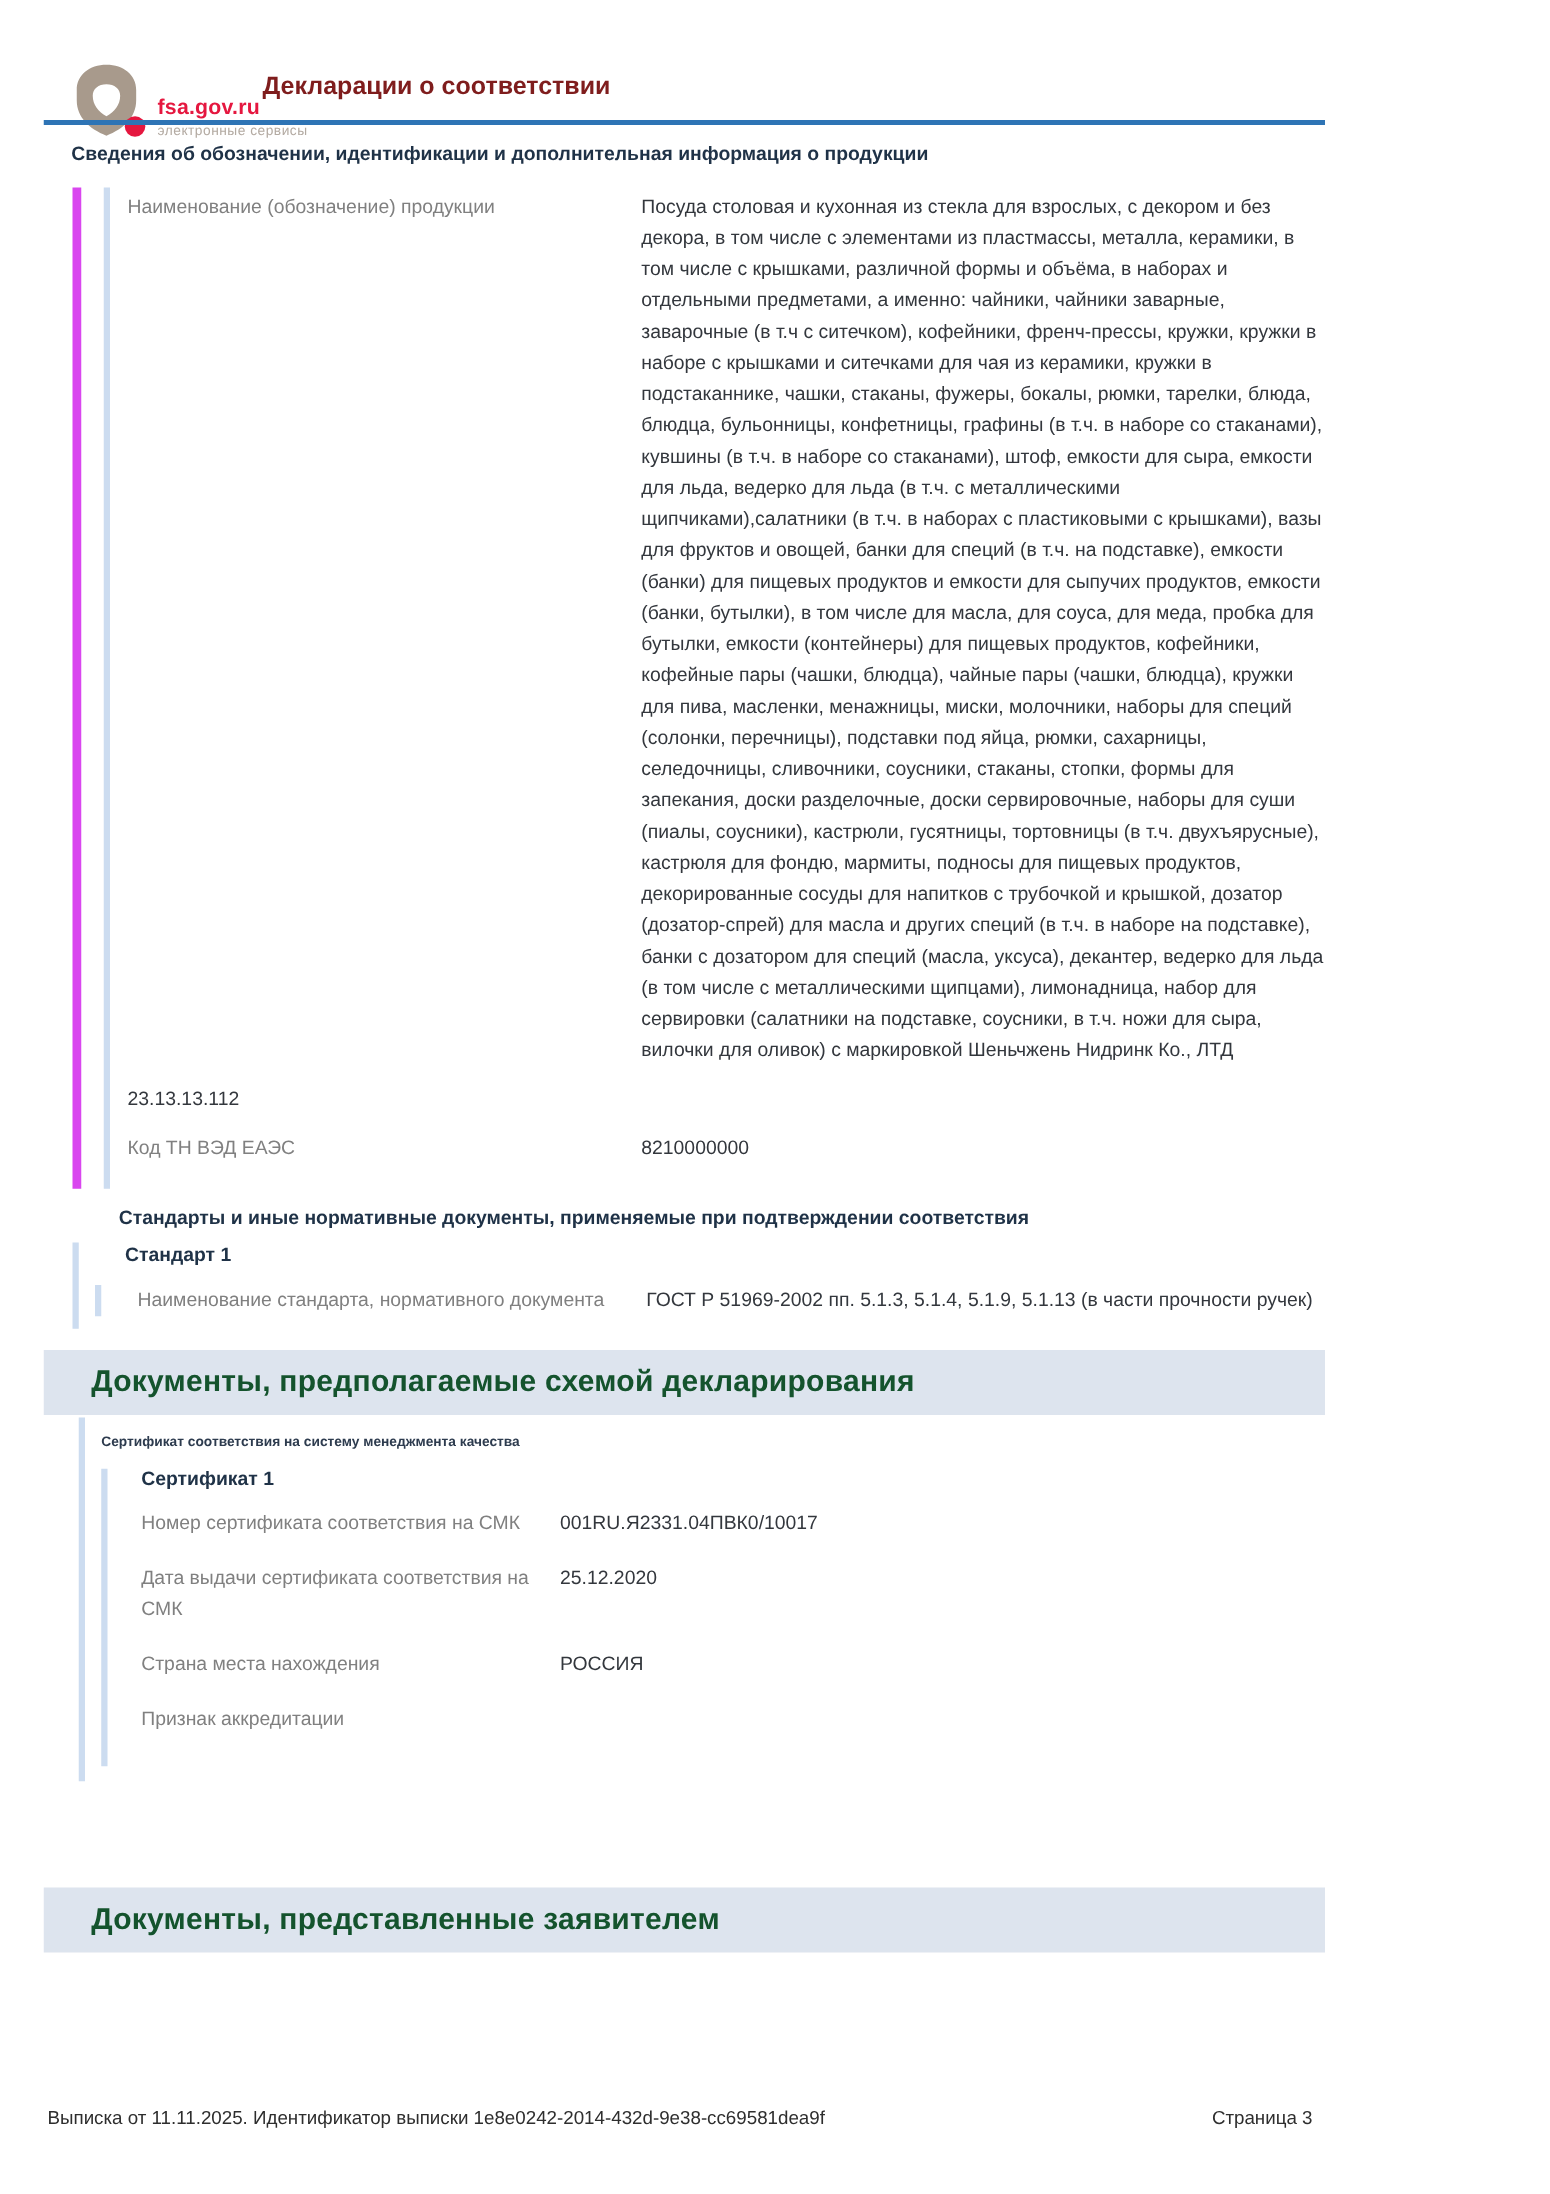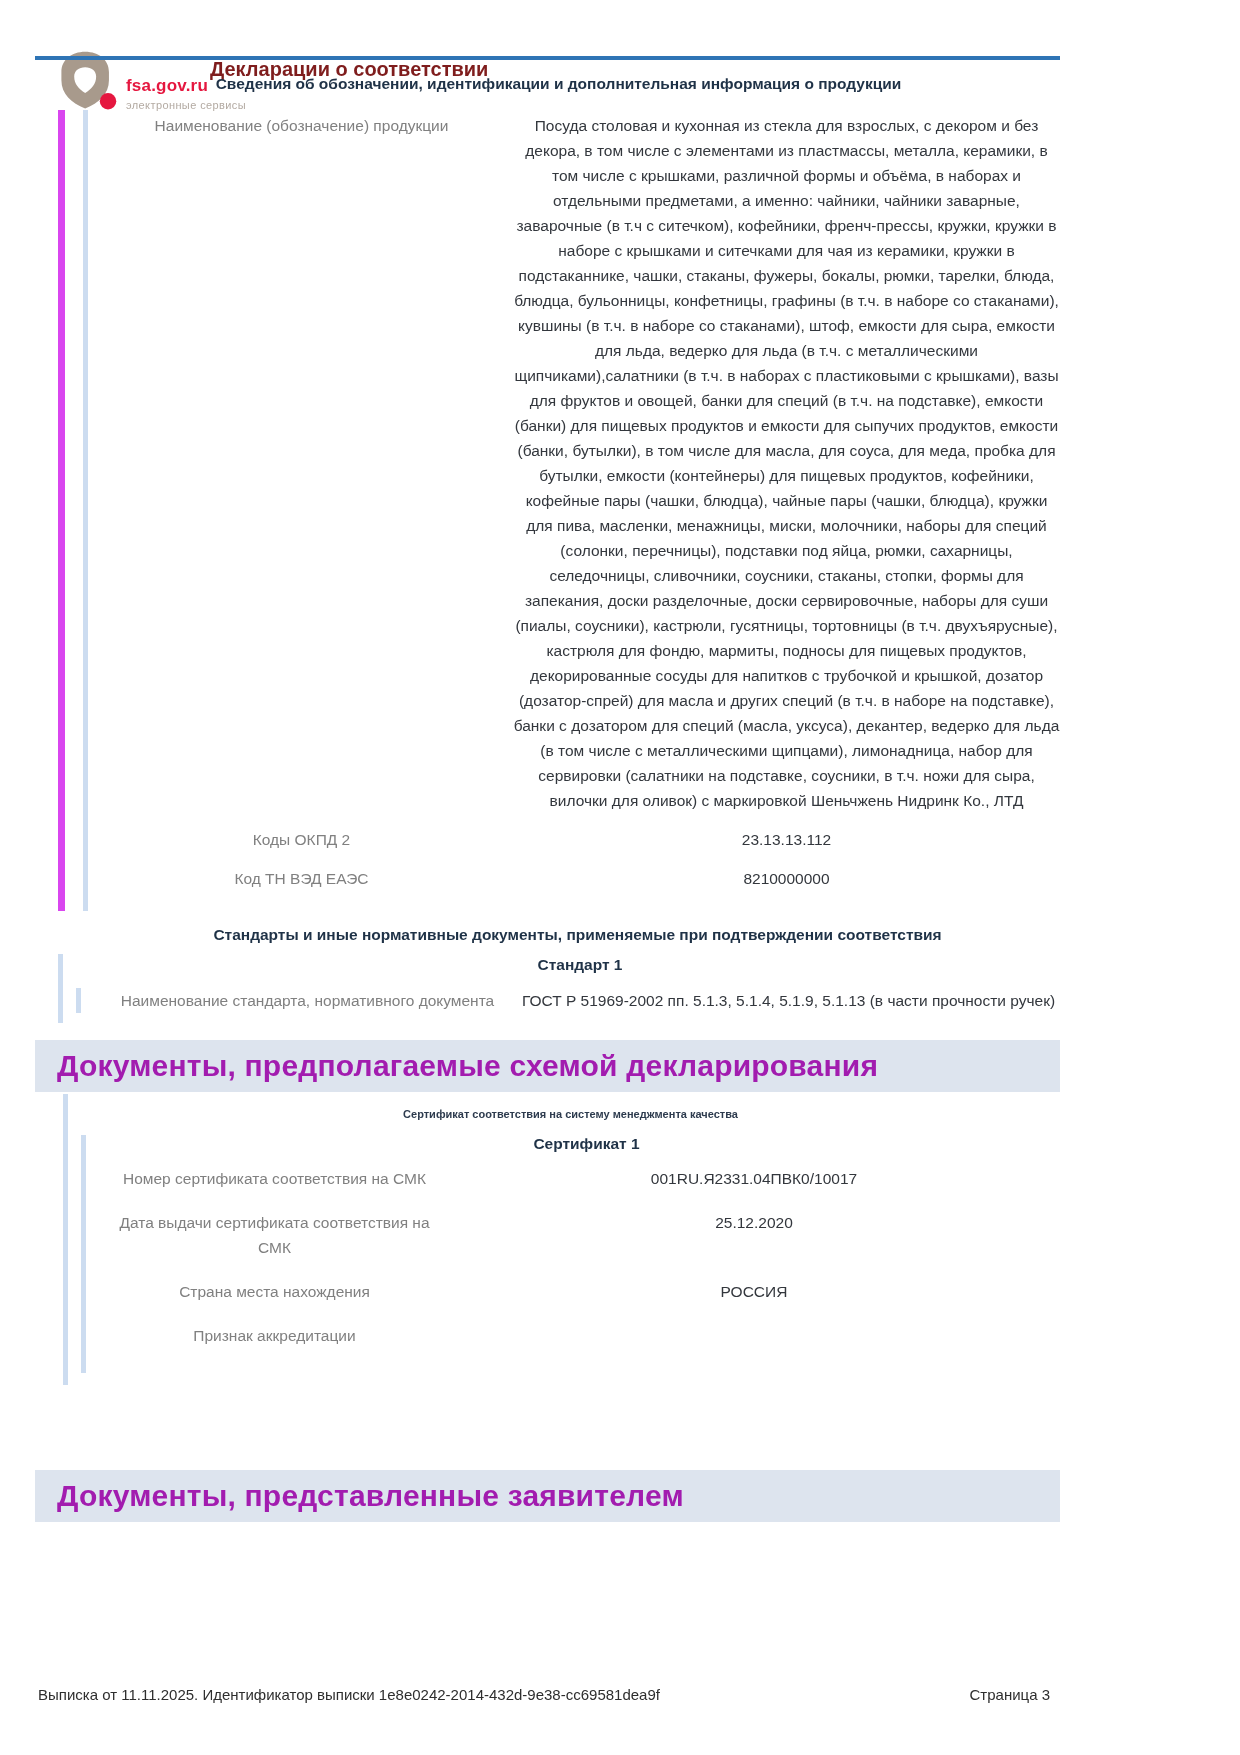--- a/index.html
+++ b/index.html
@@ -9,21 +9,21 @@
 
   
   .logo { position:absolute; top:50px; left:55px; display:flex; align-items:flex-end; gap:7px; }
   .logo-glyph { display:block; }
   .logo-text { display:flex; flex-direction:column; padding-bottom:3px; }
   .logo-site { color:#e5173f; font-size:17px; font-weight:bold; letter-spacing:0.2px; }
   .logo-tagline { color:#b3aaa2; font-size:11px; margin-top:3px; letter-spacing:0.4px; }
   .doc-title { position:absolute; top:58px; left:210px; font-size:20px; font-weight:bold; color:#7f1d1d; }
 
   
-  .content { position:relative; margin-left:35px; width:1025px; padding-top:56px;text-align:center; }
+  .content { position:relative; margin-left:35px; width:1025px; padding-top:96px; }
   .divider { width:100%; height:4px; background:#2e74b5; }
 
   .sec-heading { margin:15px 0 0 22px; font-size:15.5px; font-weight:bold; color:#1f3247; }
   .sec-heading.indent { margin-left:60px; }
 
   .bar-block { margin-left:23px; border-left:7px solid #d946ef; padding-left:18px; margin-top:17px; }
   .bar-inner { border-left:5px solid #ccdcf0; padding-left:14px; padding-top:3px; padding-bottom:20px; }
 
   .row { display:grid; grid-template-columns:399px 1fr; column-gap:12px; margin-bottom:14px; font-size:15.5px; line-height:25px; }
   .row:last-child { margin-bottom:0; }
@@ -31,21 +31,21 @@
   .row .value { color:#33373d; }
 
   
   .std-block { margin-left:23px; border-left:5px solid #ccdcf0; padding:2px 0 10px 13px; margin-top:10px; }
   .sub-title { margin-left:24px; font-size:15.5px; font-weight:bold; color:#1f3247; }
   .std-row-wrap { border-left:5px solid #ccdcf0; padding-left:29px; margin-top:14px; }
   .std-row-wrap .row { grid-template-columns:395px 1fr; }
 
   
   .banner { width:100%; height:52px; background:#dde4ee; display:flex; align-items:center; margin-top:17px; }
-  .banner span { margin-left:22px; font-size:30px; font-weight:bold; color:#a21caf; letter-spacing:0.2px; }
+  .banner span { margin-left:38px; font-size:24px; font-weight:bold; color:#14532d; letter-spacing:0.2px; }
   .banner.second { margin-top:85px; }
 
   
   .cert-block { margin-left:28px; border-left:5px solid #ccdcf0; padding:14px 0 12px 13px; margin-top:2px; }
   .cert-heading { margin-left:0; font-size:11px; font-weight:bold; color:#2d3b4e; }
   .cert-inner { border-left:5px solid #ccdcf0; padding-left:27px; margin-top:15px; padding-bottom:6px; }
   .cert-inner .sub-title { margin-left:0; margin-bottom:13px; }
   .cert-inner .row { grid-template-columns:323px 1fr; margin-bottom:19px; }
 
   
@@ -74,21 +74,20 @@
 
     <div class="sec-heading">Сведения об обозначении, идентификации и дополнительная информация о продукции</div>
 
     <div class="bar-block">
       <div class="bar-inner">
         <div class="row">
           <div class="label">Наименование (обозначение) продукции</div>
           <div class="value">Посуда столовая и кухонная из стекла для взрослых, с декором и без декора, в том числе с элементами из пластмассы, металла, керамики, в том числе с крышками, различной формы и объёма, в наборах и отдельными предметами, а именно: чайники, чайники заварные, заварочные (в т.ч с ситечком),  кофейники, френч-прессы, кружки, кружки в наборе с крышками и ситечками для чая из керамики, кружки в подстаканнике, чашки, стаканы, фужеры, бокалы, рюмки, тарелки, блюда, блюдца, бульонницы, конфетницы, графины (в т.ч. в наборе со стаканами), кувшины (в т.ч. в наборе со стаканами), штоф, емкости для сыра, емкости для льда, ведерко для льда (в т.ч. с металлическими щипчиками),салатники (в т.ч. в наборах с пластиковыми с крышками), вазы для фруктов и  овощей, банки для специй (в т.ч. на подставке), емкости (банки) для пищевых продуктов и емкости для сыпучих продуктов, емкости (банки, бутылки), в том числе для масла, для соуса, для меда, пробка для бутылки, емкости (контейнеры) для пищевых продуктов, кофейники, кофейные пары (чашки, блюдца), чайные пары (чашки, блюдца), кружки для пива, масленки, менажницы, миски, молочники, наборы для специй (солонки, перечницы),  подставки под яйца, рюмки, сахарницы, селедочницы, сливочники, соусники, стаканы, стопки, формы для запекания, доски разделочные, доски сервировочные, наборы для суши (пиалы, соусники), кастрюли, гусятницы, тортовницы (в т.ч. двухъярусные),  кастрюля для фондю, мармиты, подносы для пищевых продуктов, декорированные сосуды для напитков с трубочкой и крышкой, дозатор (дозатор-спрей) для масла и других специй (в т.ч. в наборе на подставке), банки с дозатором для специй (масла, уксуса), декантер, ведерко для льда (в том числе с металлическими щипцами), лимонадница, набор для сервировки (салатники на подставке, соусники, в т.ч. ножи для сыра, вилочки для оливок) с маркировкой   Шеньчжень Нидринк Ко., ЛТД</div>
         </div>
         <div class="row">
-          <div class="label">Коды ОКПД 2</div>
           <div class="value">23.13.13.112</div>
         </div>
         <div class="row">
           <div class="label">Код ТН ВЭД ЕАЭС</div>
           <div class="value">8210000000</div>
         </div>
       </div>
     </div>
 
     <div class="sec-heading indent">Стандарты и иные нормативные документы, применяемые при подтверждении соответствия</div>

